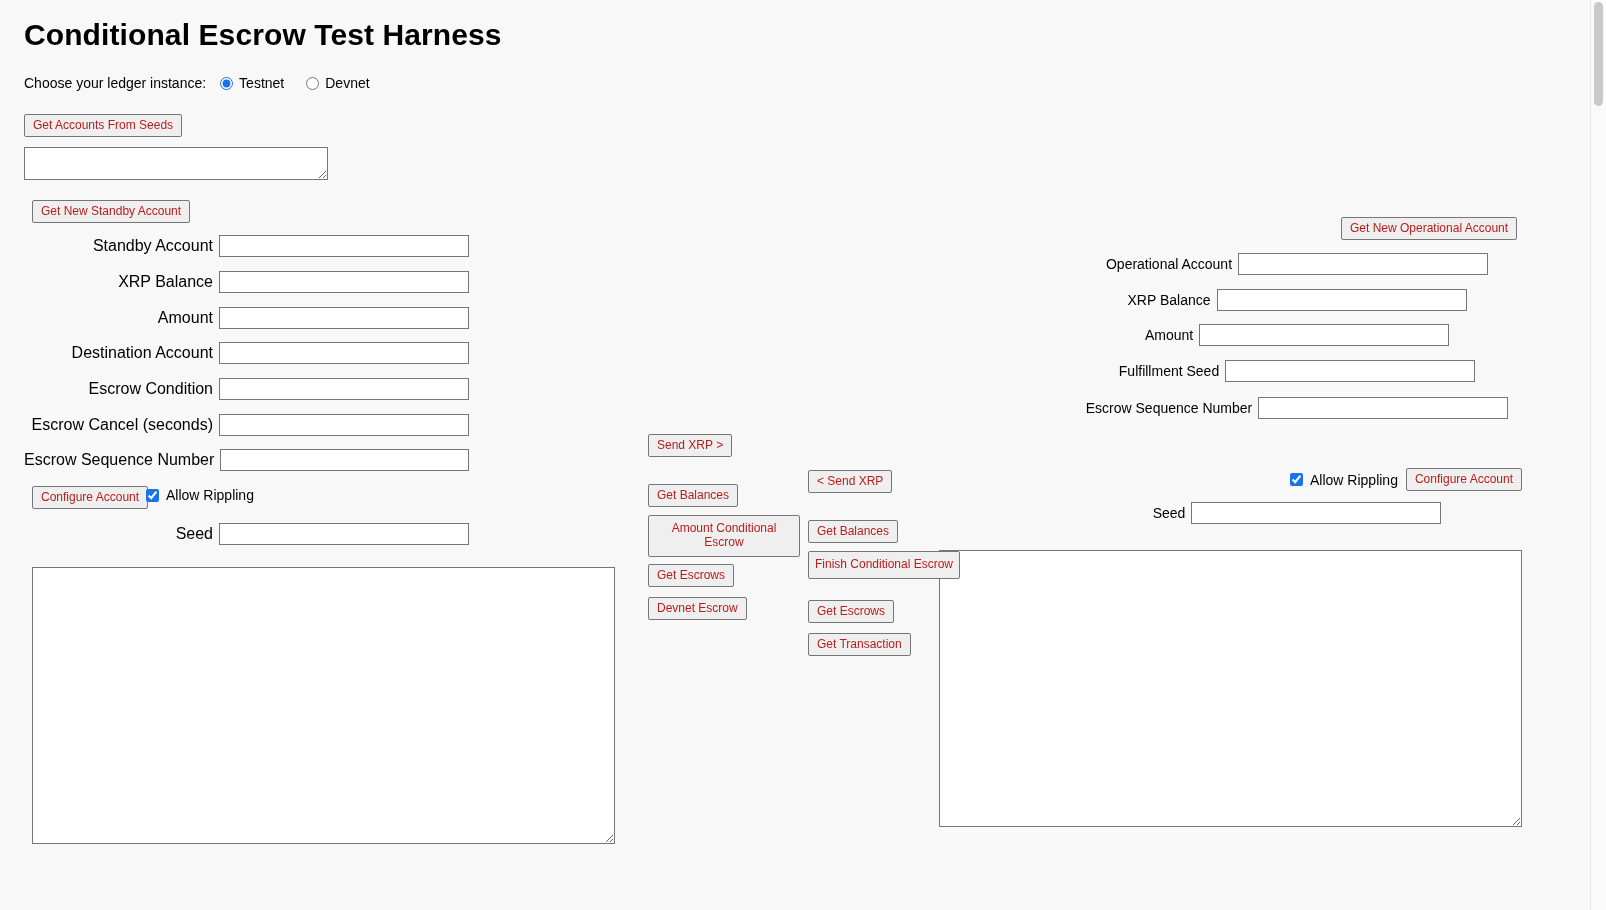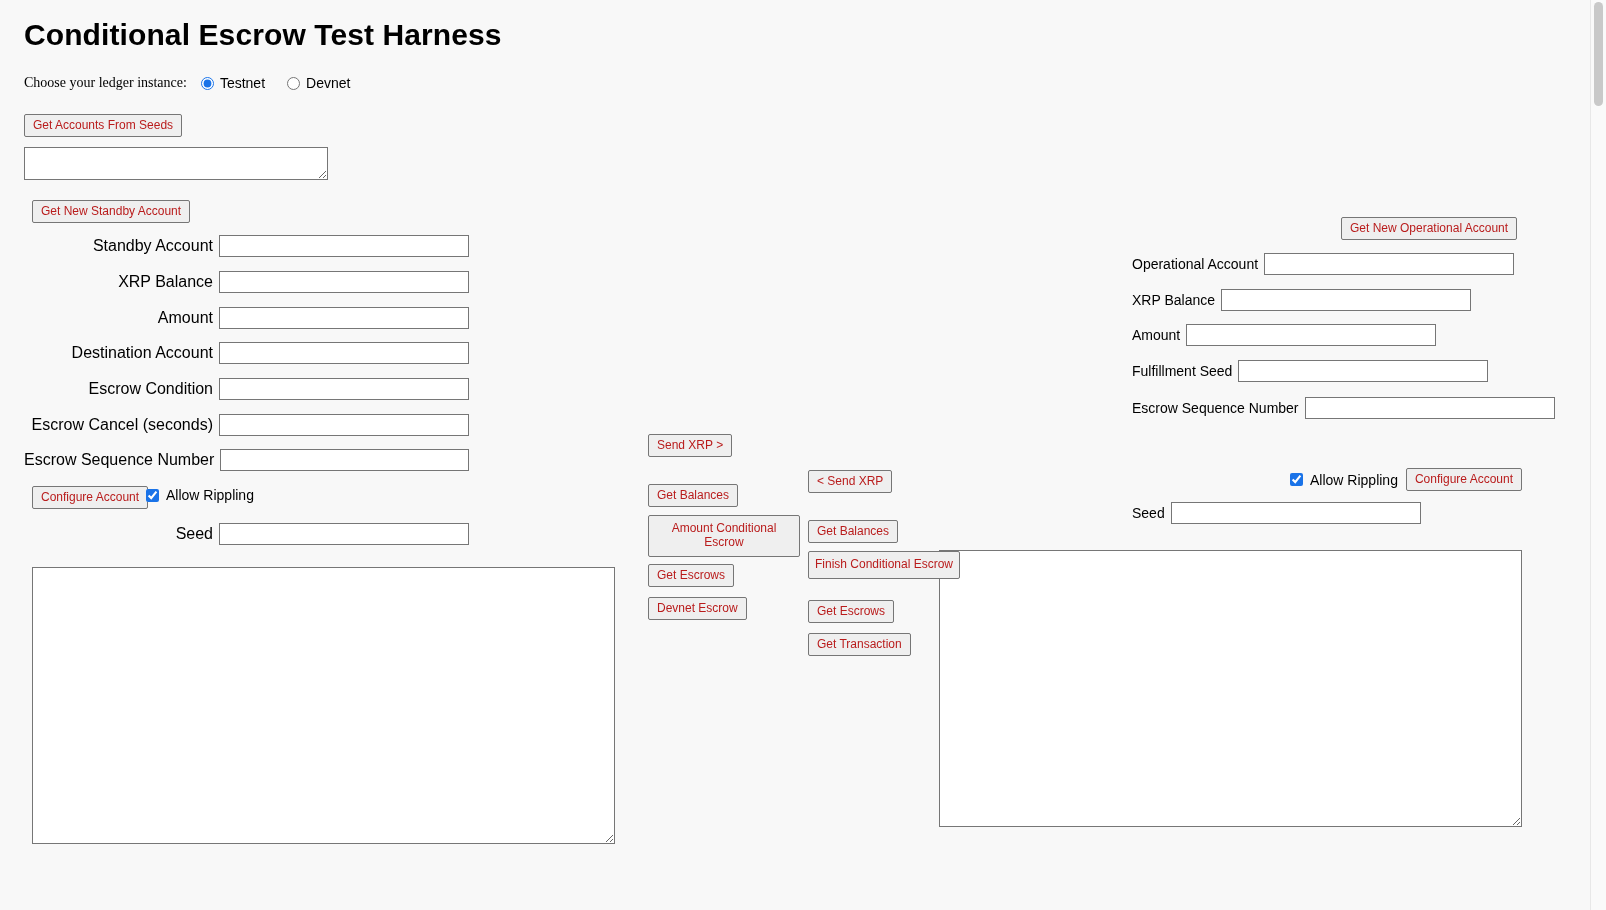--- a/index.html
+++ b/index.html
@@ -48,21 +48,21 @@
     letter-spacing: 0.1px;
   }
   .ledger-row {
     position: absolute;
     left: 24px;
     top: 75px;
     display: flex;
     align-items: center;
     font-size: 14px;
   }
-  .ledger-row .lbl { margin-right: 14px; font-family: Liberation Serif, serif; }
+  .ledger-row .lbl { margin-right: 14px; }
   .radio-wrap {
     display: flex;
     align-items: center;
     margin-right: 22px;
   }
   input[type="radio"] {
     margin: 0 6px 0 0;
     width: 13px;
     height: 13px;
     accent-color: #1a73e8;
@@ -127,23 +127,23 @@
     white-space: nowrap;
   }
   .field-row-left input[type="text"] { width: 250px; }
 
   
   #operational-new-btn { left: 1341px; top: 217px; }
   .field-row-right {
     position: absolute;
     display: flex;
     align-items: center;
-    justify-content: flex-start;
+    justify-content: center;
     width: 450px;
-    left: 1132px;
+    left: 1072px;
   }
   .field-row-right .lbl {
     text-align: right;
     padding-right: 6px;
     font-size: 14px;
     white-space: nowrap;
   }
   .field-row-right input[type="text"] { width: 250px; }
 
   

